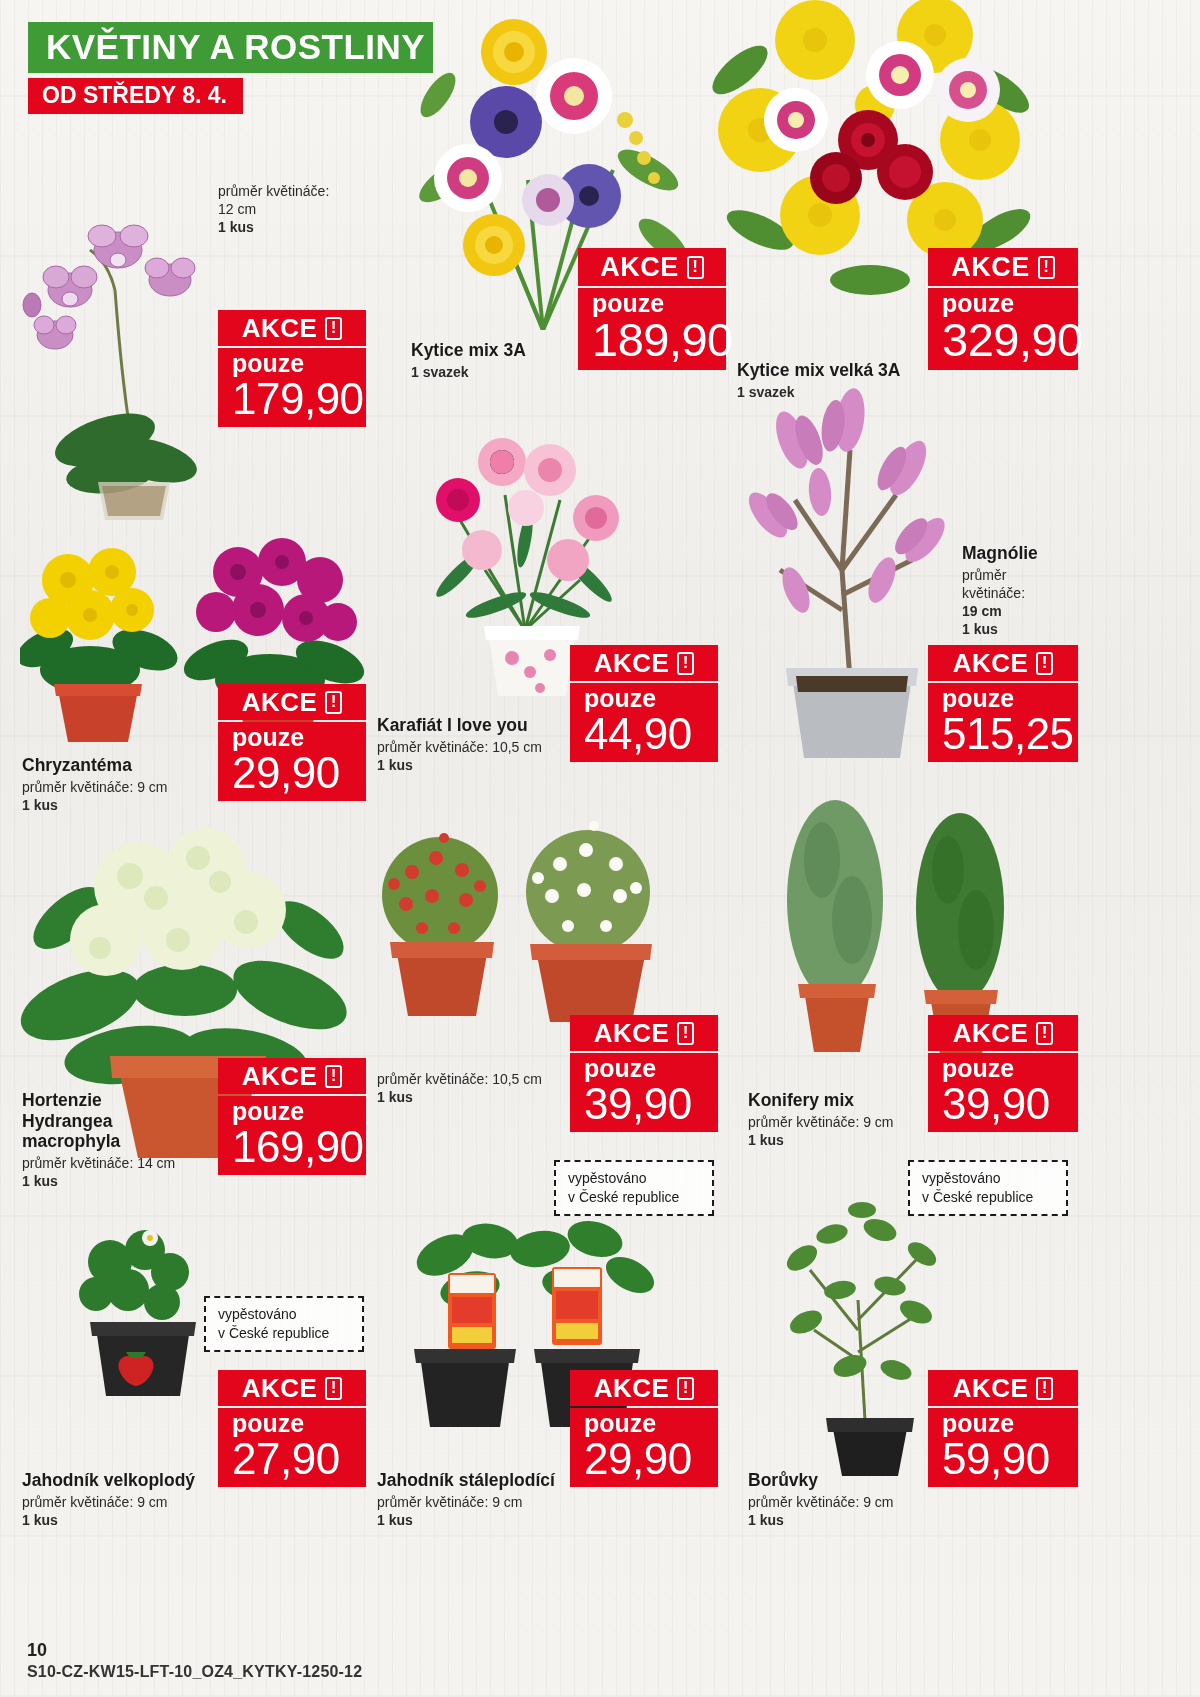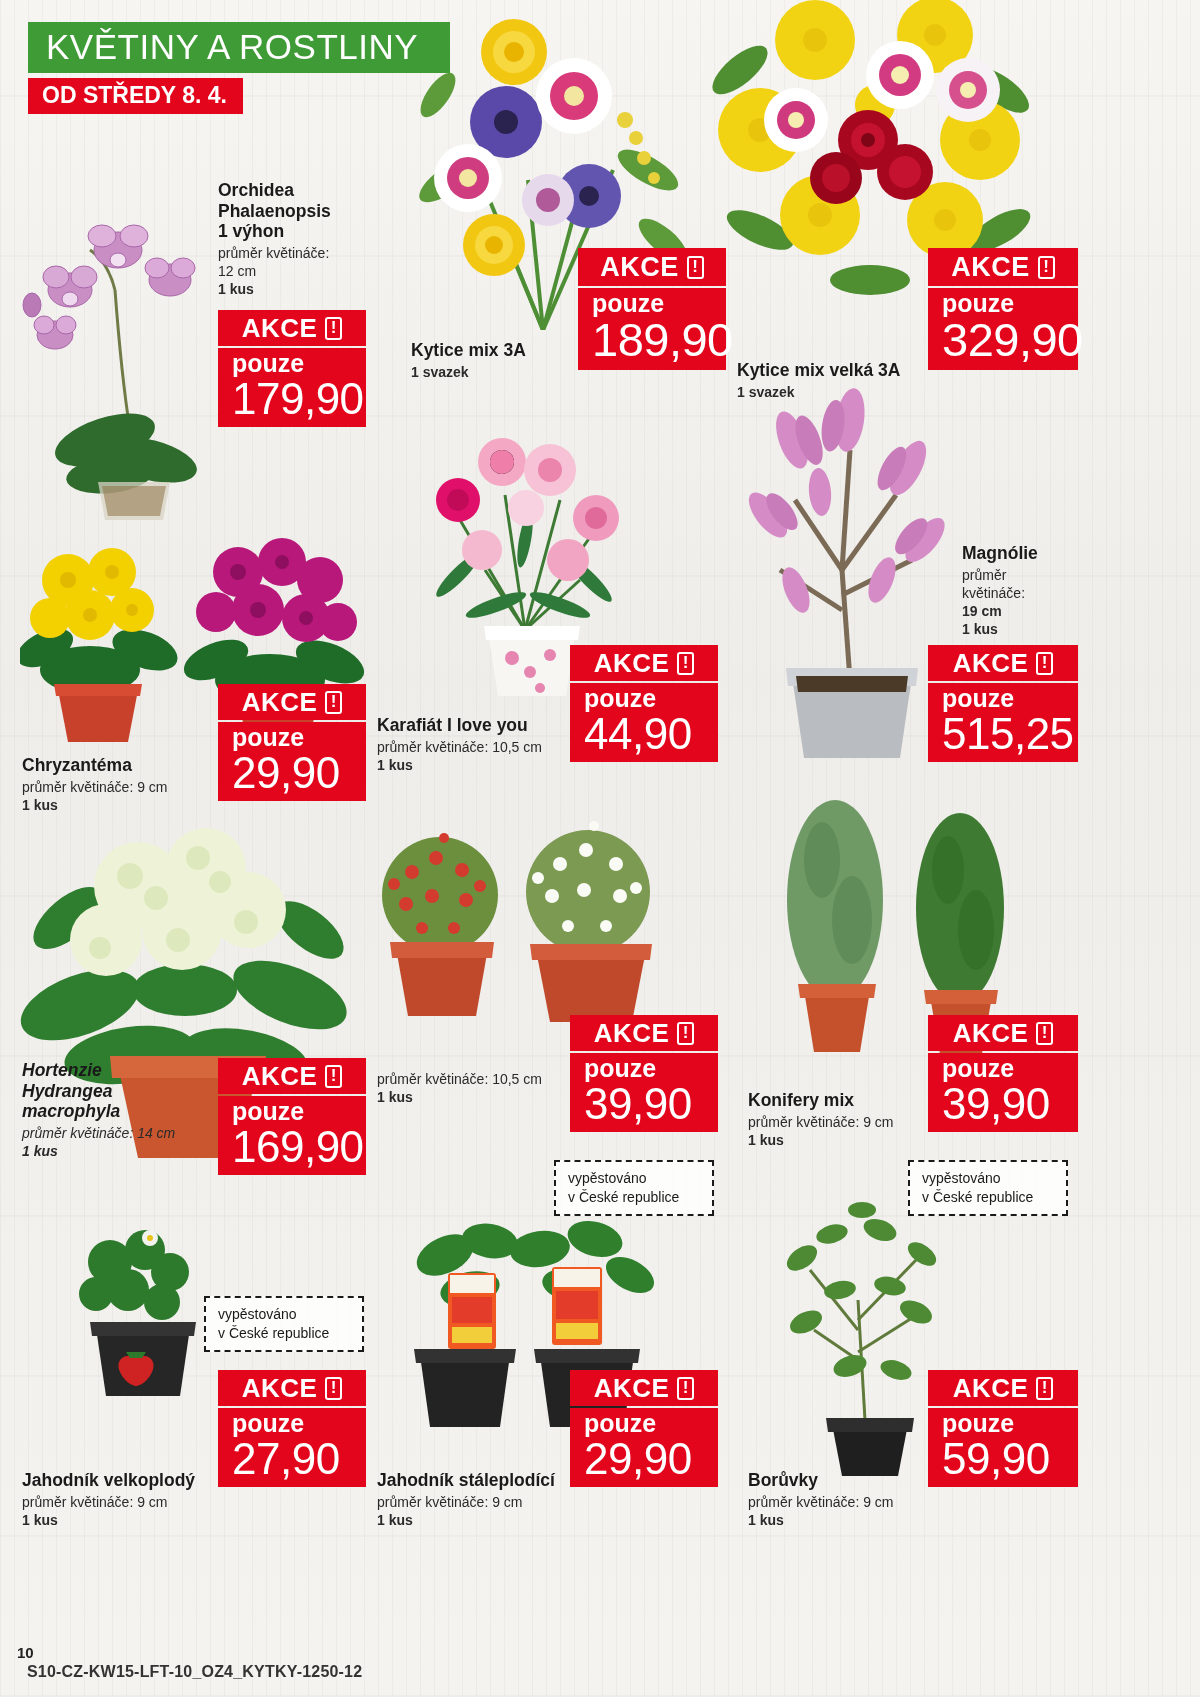--- a/index.html
+++ b/index.html
@@ -27,24 +27,24 @@
       linear-gradient(180deg, #f6f5f1 0%, #eeedea 40%, #f4f3f0 100%);
     overflow: hidden;
   }
 
   
   .hdr-title {
     position: absolute;
     left: 28px; top: 22px;
     background: #3f9b35;
     color: #fff;
-    font-weight: normal;
+    font-weight: bold;
     font-size: 35px;
     letter-spacing: 0.5px;
-    padding: 7px 32px 9px 18px;
+    padding: 7px 8px 9px 18px;
     line-height: 1;
   }
   .hdr-sub {
     position: absolute;
     left: 28px; top: 78px;
     background: #e3051b;
     color: #fff;
     font-weight: bold;
     font-size: 23px;
     padding: 6px 16px 7px 14px;
@@ -127,23 +127,23 @@
     background: rgba(255,255,255,0.82);
     padding: 7px 12px;
     font-size: 14px;
     line-height: 1.35;
     color: #1a1a1a;
   }
 
   
   .pagenum {
     position: absolute;
-    left: 17px; bottom: 36px;
+    left: 27px; bottom: 36px;
     font-weight: bold;
-    font-size: 15px;
+    font-size: 18px;
     color: #222;
   }
   .code {
     position: absolute;
     left: 27px; bottom: 16px;
     font-size: 16px;
     color: #333;
     letter-spacing: .2px;
     font-weight: bold;
   }
@@ -617,25 +617,20 @@
         <ellipse cx="110" cy="186" rx="17" ry="10" transform="rotate(-18 110 186)"></ellipse>
         <ellipse cx="156" cy="190" rx="16" ry="9" transform="rotate(18 156 190)"></ellipse>
         <ellipse cx="122" cy="30" rx="14" ry="8"></ellipse>
       </g>
       <path d="M92 244 L168 244 L158 296 L102 296 Z" fill="#1f1f1f"></path>
       <path d="M86 238 L174 238 L172 252 L88 252 Z" fill="#2e2e2e"></path>
     </svg>
   </div>
 
   <div class="ptext" style="left:218px; top:180px; width:160px;">
-    <div class="name">
-      <div>Orchidea</div>
-      <div>Phalaenopsis</div>
-      <div>1 výhon</div>
-    </div>
     <div class="meta">
       <div>průměr květináče:</div>
       <div>12 cm</div>
       <div style="font-weight:bold">1 kus</div>
     </div>
   </div>
 
   <div class="ptext" style="left:411px; top:340px; width:165px;">
     <div class="name">
         <div>Kytice mix 3A</div>
@@ -679,21 +674,21 @@
         <div>Magnólie</div>
       </div>
     <div class="meta">
       <div>průměr</div>
       <div>květináče:</div>
       <div style="font-weight:bold">19 cm</div>
       <div style="font-weight:bold">1 kus</div>
     </div>
   </div>
 
-  <div class="ptext" style="left:22px; top:1060px; width:205px;font-style:italic;">
+  <div class="ptext" style="left:22px; top:1090px; width:205px;">
     <div class="name">
       <div>Hortenzie</div>
       <div>Hydrangea</div>
       <div>macrophyla</div>
     </div>
     <div class="meta">
       <div>průměr květináče: 14 cm</div>
       <div style="font-weight:bold">1 kus</div>
     </div>
   </div>

